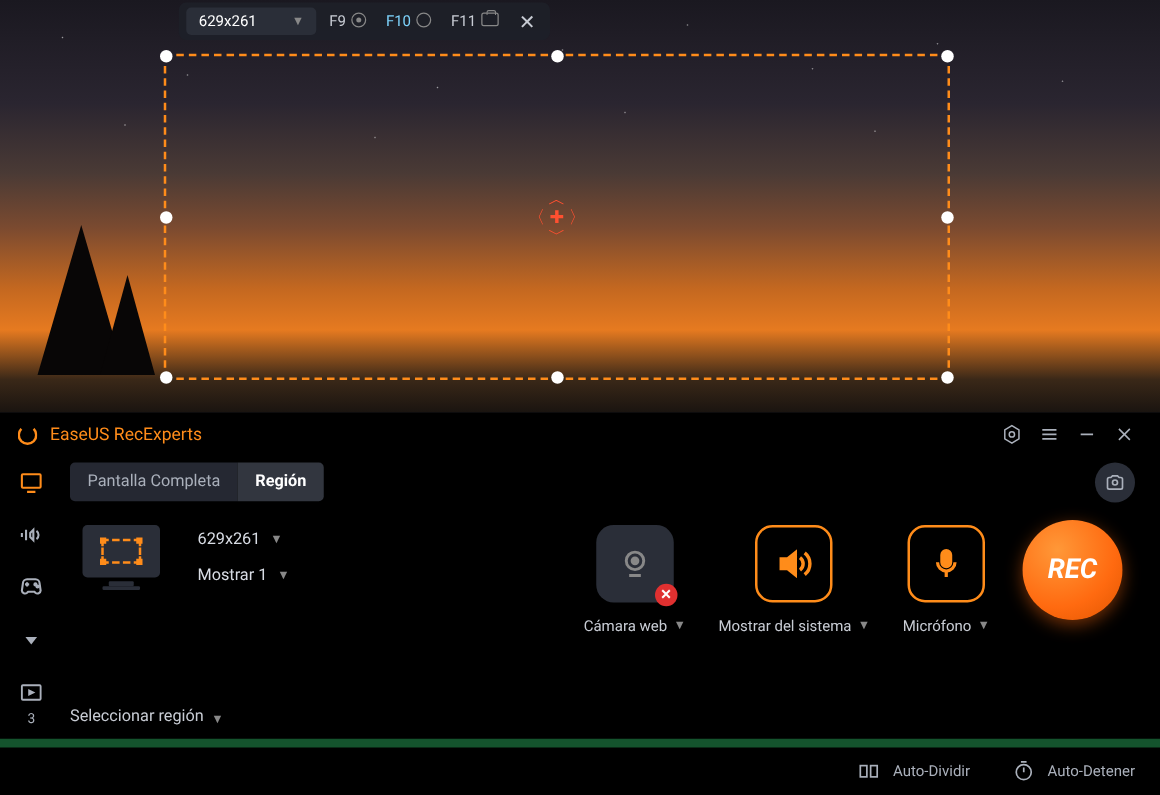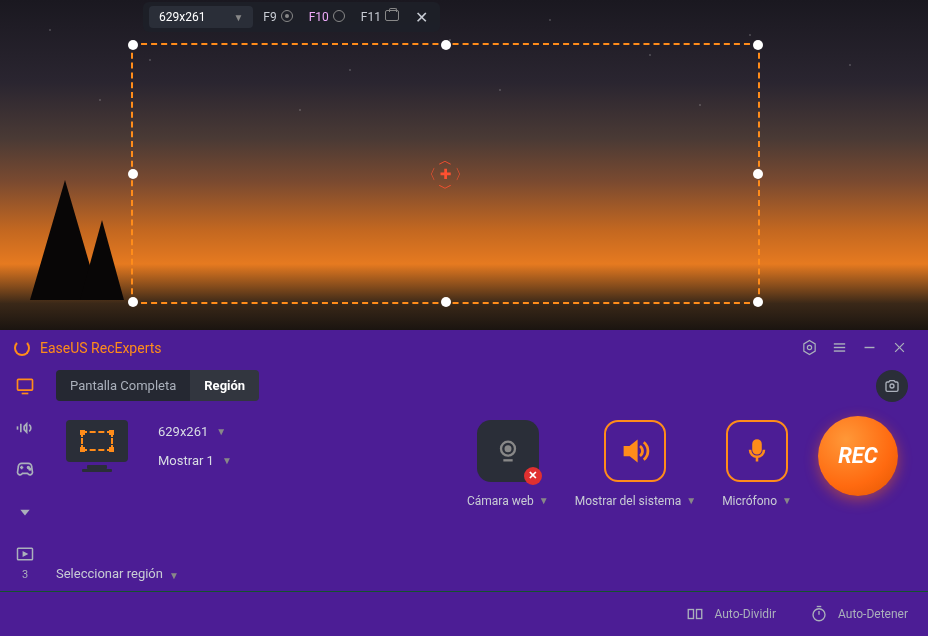--- a/index.html
+++ b/index.html
@@ -14,21 +14,21 @@
 .move-cursor{position:absolute;color:#ff5030;font-size:14px;line-height:1;text-align:center}
 .top-toolbar{position:absolute;top:2px;left:143px;height:30px;background:rgba(30,32,40,.95);border-radius:6px;display:flex;align-items:center;padding:0 6px;gap:4px;color:#c8ccd4;font-size:12px}
 .tb-dim{background:#2a2e38;border-radius:4px;padding:4px 10px;display:flex;align-items:center;gap:28px;color:#fff}
 .chev{color:#888;font-size:10px}
 .tb-key{display:flex;align-items:flex-start;gap:4px;padding:0 6px}
 .tb-circ{width:12px;height:12px;border:1.5px solid #888;border-radius:50%;display:inline-block;position:relative}
 .tb-circ.dot::after{content:'';position:absolute;inset:3px;background:#888;border-radius:50%}
 .tb-cam{width:14px;height:11px;border:1.5px solid #888;border-radius:2px;position:relative;display:inline-block}
 .tb-cam::before{content:'';position:absolute;top:-3px;left:3px;width:6px;height:3px;border:1.5px solid #888;border-bottom:none;border-radius:2px 2px 0 0}
 .tb-close{font-size:16px;padding:0 6px;cursor:pointer}
-.app{position:absolute;top:330px;left:0;width:928px;height:306px;background:#4c1d95;display:flex;flex-direction:column}
+.app{position:absolute;top:330px;left:0;width:928px;height:306px;background:#000000;display:flex;flex-direction:column}
 .titlebar{height:38px;display:flex;align-items:center;padding:0 14px;color:#ff8c1a;font-size:14px}
 .titlebar .logo{width:16px;height:16px;border:2px solid #ff8c1a;border-radius:50%;border-top-color:transparent;margin-right:10px}
 .titlebar .spacer{flex:1}
 .tb-icon{width:30px;height:30px;display:flex;align-items:center;justify-content:center;color:#aab0bb;cursor:pointer}
 .content{flex:1;display:flex}
 .sidebar{width:50px;display:flex;flex-direction:column;align-items:center;padding-top:8px;gap:18px}
 .sb-icon{width:24px;height:24px;display:flex;align-items:center;justify-content:center;color:#aab0bb;cursor:pointer}
 .sb-icon.active{color:#ff8c1a}
 .sb-bottom{margin-top:auto;margin-bottom:10px;text-align:center;color:#aab0bb;font-size:11px}
 .main{flex:1;padding:4px 20px 0 6px;display:flex;flex-direction:column}
@@ -48,21 +48,21 @@
 .dim-line{display:flex;align-items:center;gap:8px;cursor:pointer}
 .sources{display:flex;gap:26px;margin-left:auto;align-items:flex-start;margin-right:10px}
 .src{display:flex;flex-direction:column;align-items:center;gap:12px}
 .src-box{width:62px;height:62px;border-radius:14px;display:flex;align-items:center;justify-content:center;position:relative;cursor:pointer}
 .src-box.off{background:#2a2e38}
 .src-box.on{border:2px solid #ff8c1a}
 .src-badge{position:absolute;bottom:-3px;right:-3px;width:18px;height:18px;background:#e03030;border-radius:50%;display:flex;align-items:center;justify-content:center;color:#fff;font-size:11px;font-weight:bold}
 .src-label{font-size:12px;color:#c8ccd4;display:flex;align-items:center;gap:5px;cursor:pointer;white-space:nowrap}
 .rec-btn{width:80px;height:80px;border-radius:50%;background:radial-gradient(circle at 35% 30%,#ff9838,#ff6a10 60%,#e05500);display:flex;align-items:center;justify-content:center;color:#fff;font-weight:700;font-style:italic;font-size:22px;cursor:pointer;box-shadow:0 4px 14px rgba(255,106,16,.45);margin-top:-4px}
 .select-region{font-size:13px;color:#c8ccd4;display:flex;align-items:flex-end;gap:6px;cursor:pointer;margin-top:auto;margin-bottom:10px}
-.footer{height:48px;border-top:1px solid #14532d;display:flex;align-items:center;padding:0 20px 0 56px;gap:34px;margin-left:0}
+.footer{height:48px;border-top:7px solid #14532d;display:flex;align-items:center;padding:0 20px 0 56px;gap:34px;margin-left:0}
 .ft-item{display:flex;align-items:center;gap:10px;font-size:12px;color:#aab0bb;cursor:pointer}
 .ft-spacer{flex:1}
 svg{display:block}
 </style>
 </head>
 <body>
 
 <div class="desktop">
   <div class="tree tree1"></div>
   <div class="tree tree2"></div>
@@ -83,21 +83,21 @@
 
   <div class="top-toolbar">
     <div class="tb-dim">
       <span>629x261</span>
       <span class="chev">▼</span>
     </div>
     <div class="tb-key">
       <span>F9</span>
       <span class="tb-circ dot"></span>
     </div>
-    <div class="tb-key" style="color:#f0abfc">
+    <div class="tb-key" style="color:#7dd3fc">
       <span>F10</span>
       <span class="tb-circ"></span>
     </div>
     <div class="tb-key">
       <span>F11</span>
       <span class="tb-cam"></span>
     </div>
     <div class="tb-close">✕</div>
   </div>
 </div>

